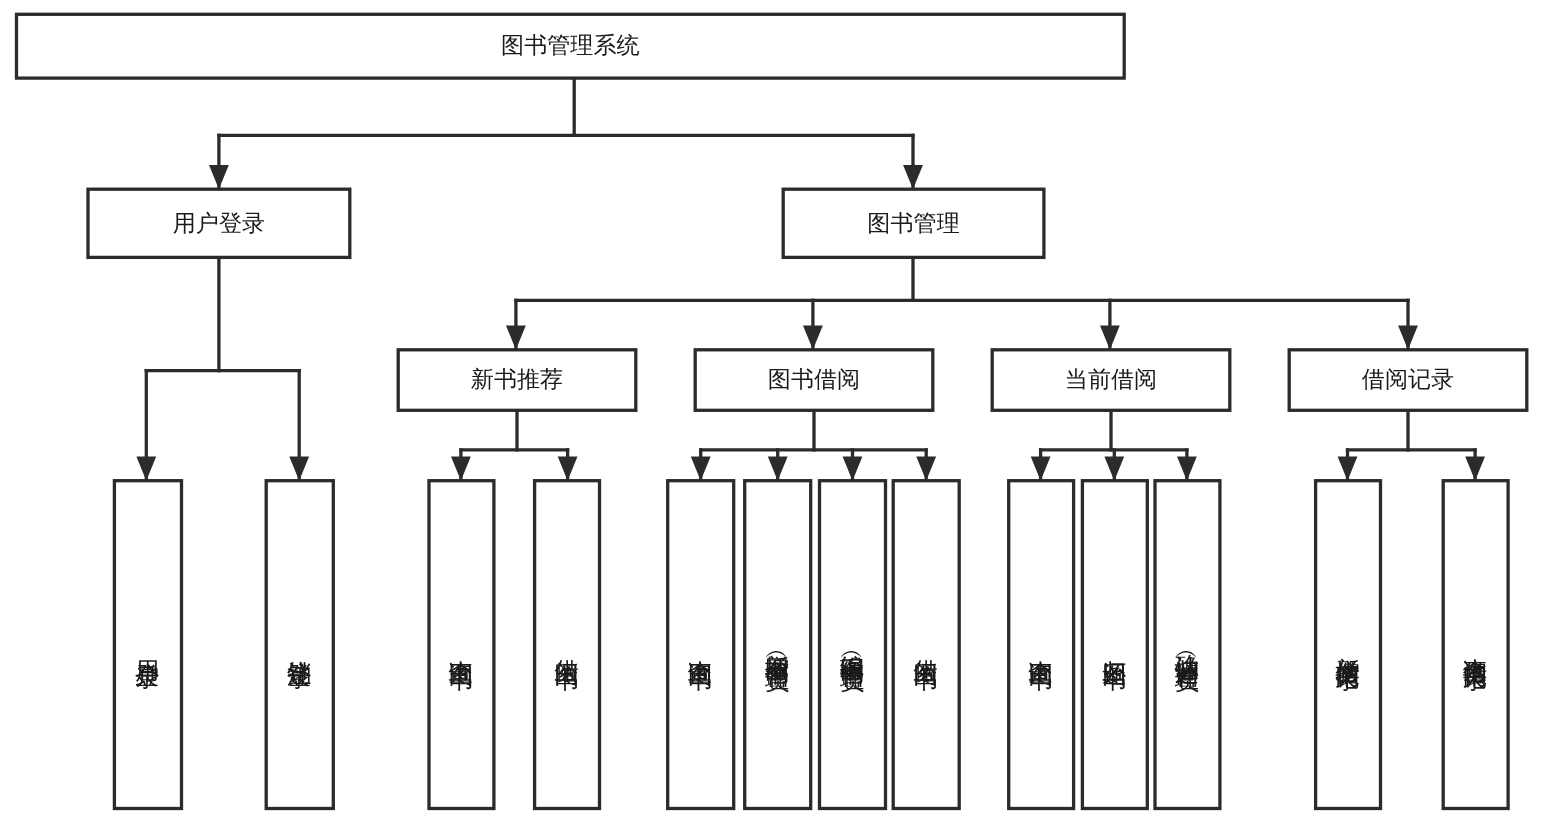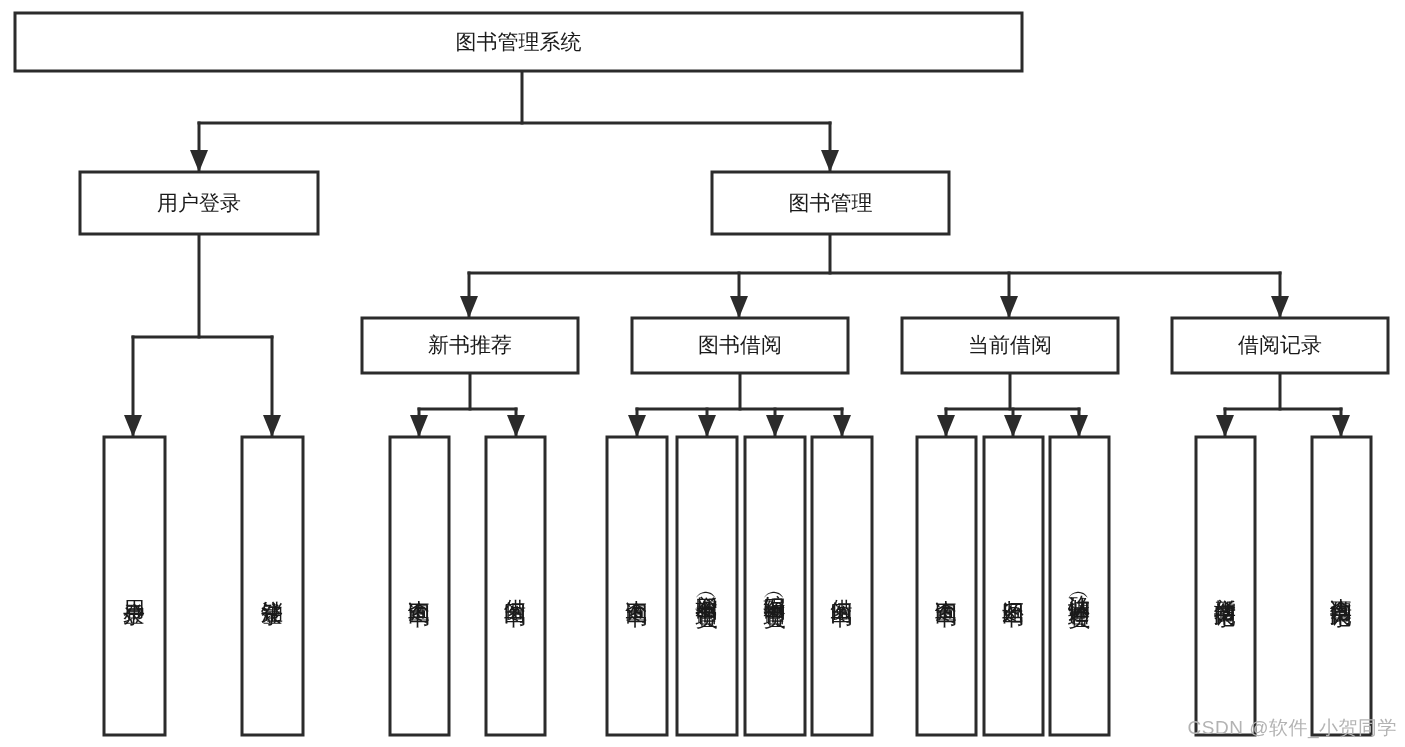--- a/index.html
+++ b/index.html
@@ -218,15 +218,14 @@
       <div class="vlabel-wrap" style="left: 677px; top: 437px; width: 60px; height: 298px;">新增图书（管理员）</div>
       <div class="vlabel-wrap" style="left: 745px; top: 437px; width: 60px; height: 298px;">编辑图书（管理员）</div>
       <div class="vlabel-wrap" style="left: 812px; top: 437px; width: 60px; height: 298px;">借阅图书</div>
       <div class="vlabel-wrap" style="left: 917px; top: 437px; width: 59px; height: 298px;">查询图书</div>
       <div class="vlabel-wrap" style="left: 984px; top: 437px; width: 59px; height: 298px;">归还图书</div>
       <div class="vlabel-wrap" style="left: 1050px; top: 437px; width: 59px; height: 298px;">确认归还（管理员）</div>
       <div class="vlabel-wrap" style="left: 1196px; top: 437px; width: 59px; height: 298px;">新增借阅记录</div>
       <div class="vlabel-wrap" style="left: 1312px; top: 437px; width: 59px; height: 298px;">查询借阅记录</div>
     </div>
 
-  <div class="watermark">CSDN @软件_小贺同学</div>
 
 </div>
 
 </body></html>

